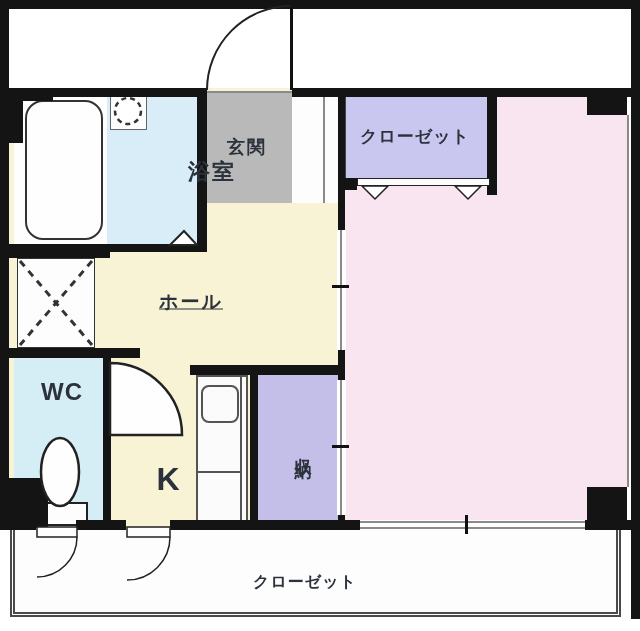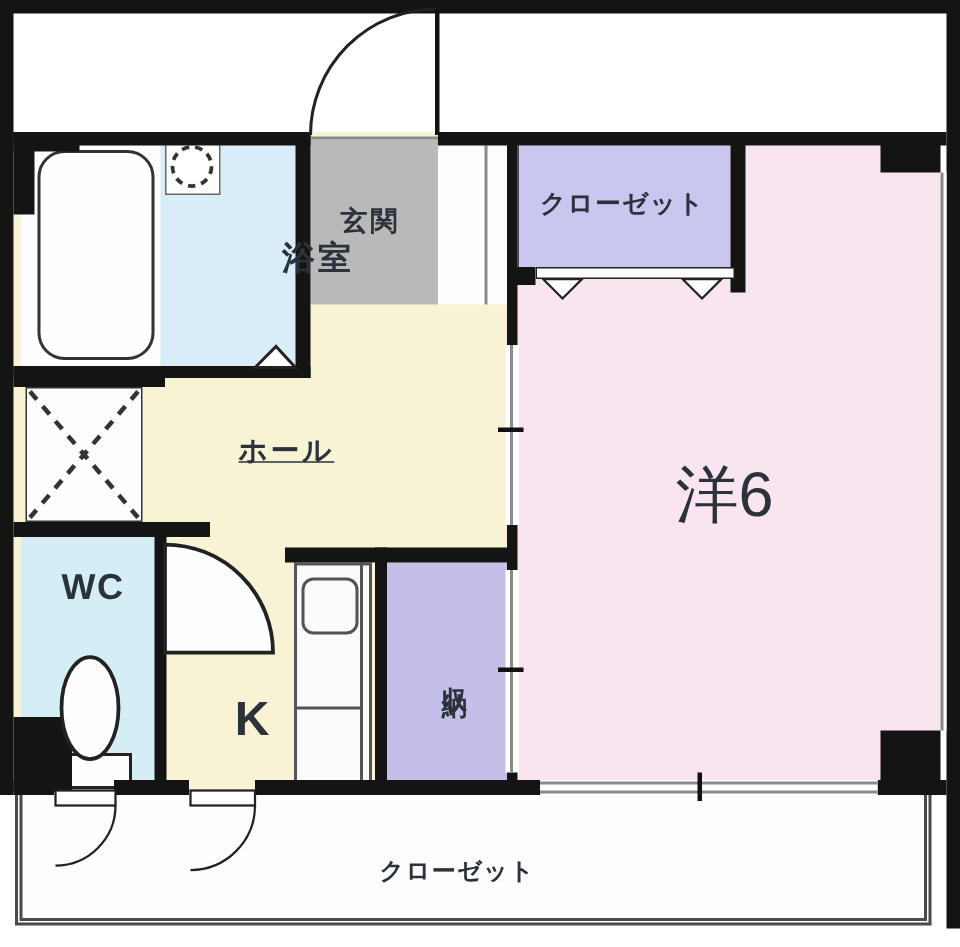--- a/index.html
+++ b/index.html
@@ -107,15 +107,14 @@
     <path d="M 170 537 A 43 43 0 0 1 127 580" fill="none" stroke="#222" stroke-width="1.5"></path>
   </svg>
 
   <div class="label" style="left:168px;top:172px;font-size:22px;letter-spacing:2px;margin-left:44px;">浴室</div>
   <div class="label" style="left:247px;top:147px;font-size:18px;letter-spacing:2px;">玄関</div>
   <div class="label" style="left:415px;top:136px;font-size:17px;letter-spacing:1px;">クローゼット</div>
   <div class="label" style="left:191px;top:301px;font-size:19px;letter-spacing:2px;text-decoration:underline;">ホール</div>
   <div class="label" style="left:62px;top:392px;font-size:24px;letter-spacing:1px;">WC</div>
   <div class="label" style="left:168px;top:479px;font-size:32px;font-weight:600;">K</div>
   <div class="label vertical" style="left:303px;top:448px;font-size:17px;">収納</div>
-  <div class="label" style="left:483px;top:330px;font-size:42px;font-weight:500;">洋6</div>
   <div class="label" style="left:305px;top:582px;font-size:16px;letter-spacing:1px;">クローゼット</div>
 </div>
 
 </body></html>

